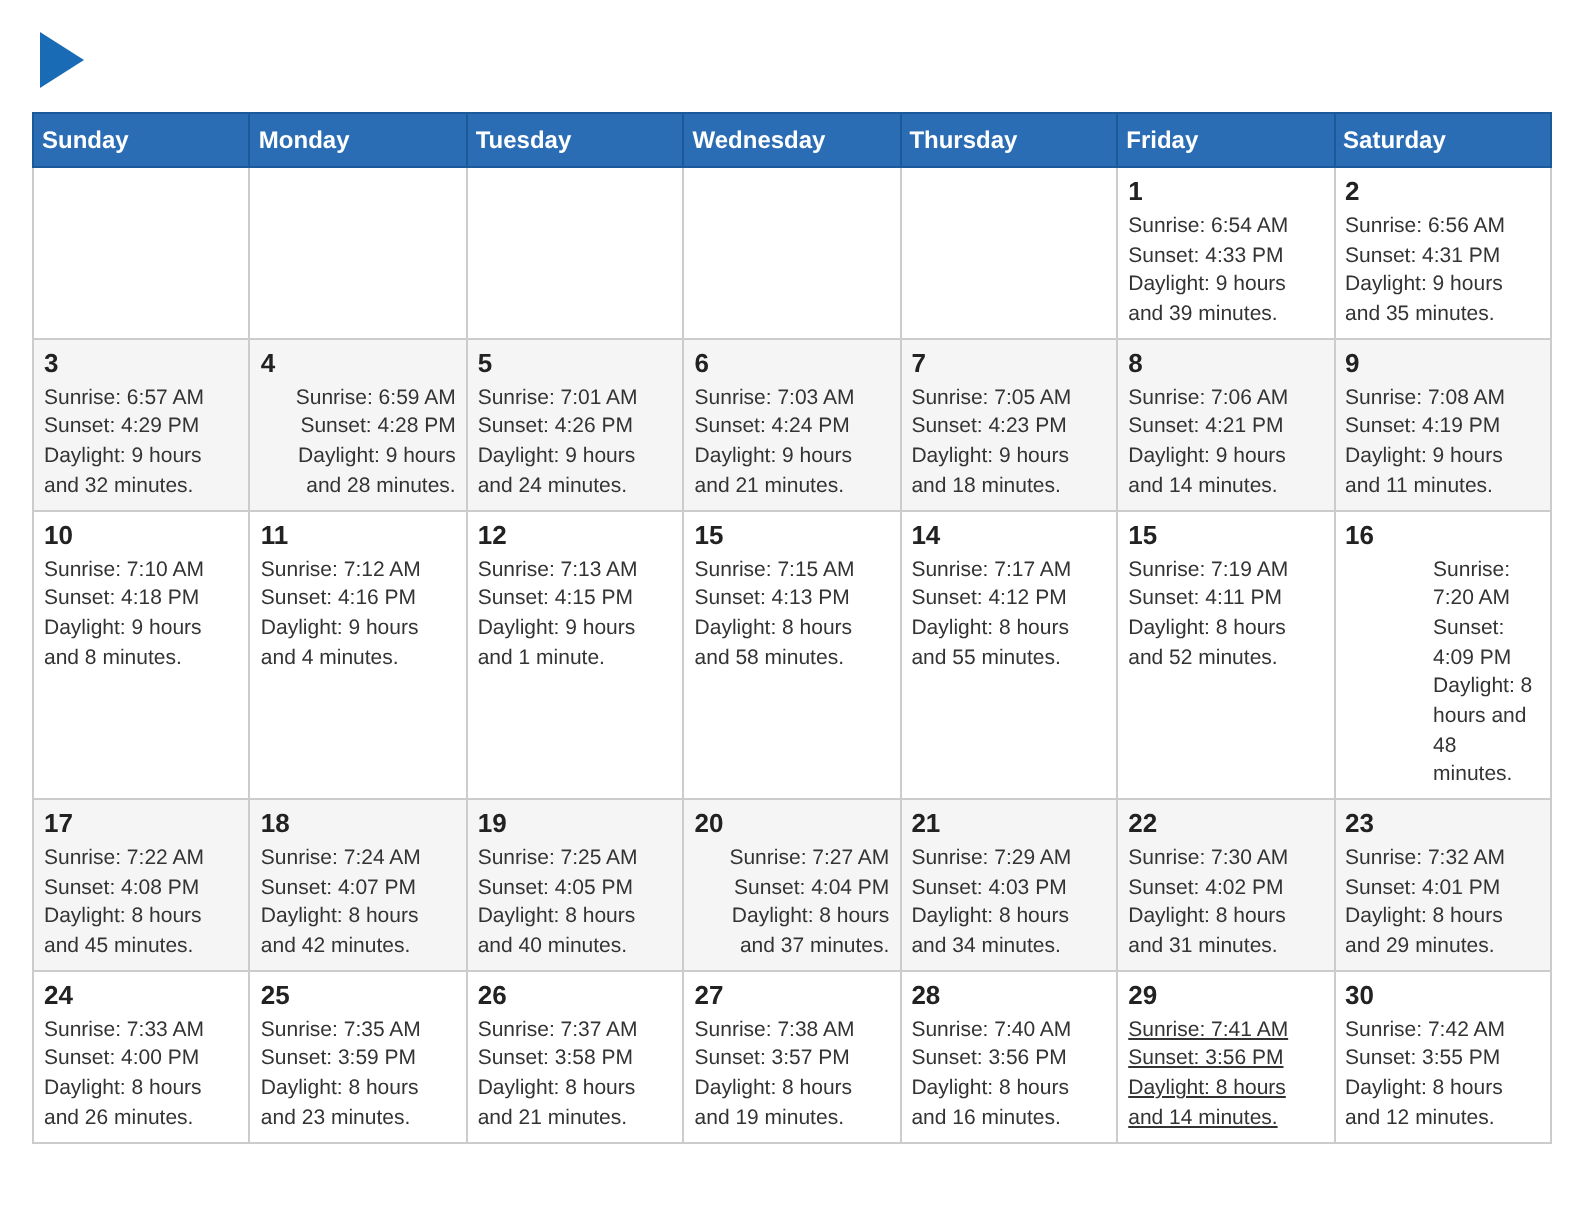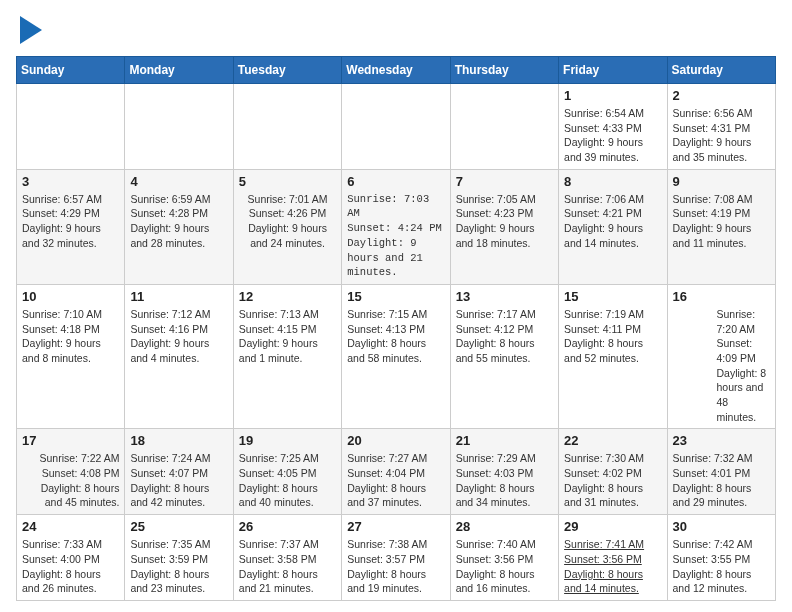--- a/index.html
+++ b/index.html
@@ -133,33 +133,33 @@
       </tr>
       <tr>
         <td>
           <div class="day-num">3</div>
           <div class="day-info" style="white-space: pre-line;">Sunrise: 6:57 AM
 Sunset: 4:29 PM
 Daylight: 9 hours and 32 minutes.</div>
         </td>
         <td>
           <div class="day-num">4</div>
-          <div class="day-info" style="white-space: pre-line;">Sunrise: 6:59 AM
+          <div class="day-info" style="white-space: pre-line; text-align: right;">Sunrise: 6:59 AM
 Sunset: 4:28 PM
 Daylight: 9 hours and 28 minutes.</div>
         </td>
         <td>
           <div class="day-num">5</div>
-          <div class="day-info" style="white-space: pre-line; text-align: center;">Sunrise: 7:01 AM
+          <div class="day-info" style="white-space: pre-line;">Sunrise: 7:01 AM
 Sunset: 4:26 PM
 Daylight: 9 hours and 24 minutes.</div>
         </td>
         <td>
           <div class="day-num">6</div>
-          <div class="day-info" style="white-space: pre-line; font-family: Liberation Mono, monospace;">Sunrise: 7:03 AM
+          <div class="day-info" style="white-space: pre-line;">Sunrise: 7:03 AM
 Sunset: 4:24 PM
 Daylight: 9 hours and 21 minutes.</div>
         </td>
         <td>
           <div class="day-num">7</div>
           <div class="day-info" style="white-space: pre-line;">Sunrise: 7:05 AM
 Sunset: 4:23 PM
 Daylight: 9 hours and 18 minutes.</div>
         </td>
         <td>
@@ -194,60 +194,60 @@
 Sunset: 4:15 PM
 Daylight: 9 hours and 1 minute.</div>
         </td>
         <td>
           <div class="day-num">15</div>
           <div class="day-info" style="white-space: pre-line;">Sunrise: 7:15 AM
 Sunset: 4:13 PM
 Daylight: 8 hours and 58 minutes.</div>
         </td>
         <td>
-          <div class="day-num">13</div>
+          <div class="day-num">14</div>
           <div class="day-info" style="white-space: pre-line;">Sunrise: 7:17 AM
 Sunset: 4:12 PM
 Daylight: 8 hours and 55 minutes.</div>
         </td>
         <td>
           <div class="day-num">15</div>
           <div class="day-info" style="white-space: pre-line;">Sunrise: 7:19 AM
 Sunset: 4:11 PM
 Daylight: 8 hours and 52 minutes.</div>
         </td>
         <td>
           <div class="day-num">16</div>
           <div class="day-info" style="white-space: pre-line; margin-left: 44px;">Sunrise: 7:20 AM
 Sunset: 4:09 PM
 Daylight: 8 hours and 48 minutes.</div>
         </td>
       </tr>
       <tr>
         <td>
           <div class="day-num">17</div>
-          <div class="day-info" style="white-space: pre-line; text-align: right;">Sunrise: 7:22 AM
+          <div class="day-info" style="white-space: pre-line;">Sunrise: 7:22 AM
 Sunset: 4:08 PM
 Daylight: 8 hours and 45 minutes.</div>
         </td>
         <td>
           <div class="day-num">18</div>
           <div class="day-info" style="white-space: pre-line;">Sunrise: 7:24 AM
 Sunset: 4:07 PM
 Daylight: 8 hours and 42 minutes.</div>
         </td>
         <td>
           <div class="day-num">19</div>
           <div class="day-info" style="white-space: pre-line;">Sunrise: 7:25 AM
 Sunset: 4:05 PM
 Daylight: 8 hours and 40 minutes.</div>
         </td>
         <td>
           <div class="day-num">20</div>
-          <div class="day-info" style="white-space: pre-line;">Sunrise: 7:27 AM
+          <div class="day-info" style="white-space: pre-line; text-align: right;">Sunrise: 7:27 AM
 Sunset: 4:04 PM
 Daylight: 8 hours and 37 minutes.</div>
         </td>
         <td>
           <div class="day-num">21</div>
           <div class="day-info" style="white-space: pre-line;">Sunrise: 7:29 AM
 Sunset: 4:03 PM
 Daylight: 8 hours and 34 minutes.</div>
         </td>
         <td>

